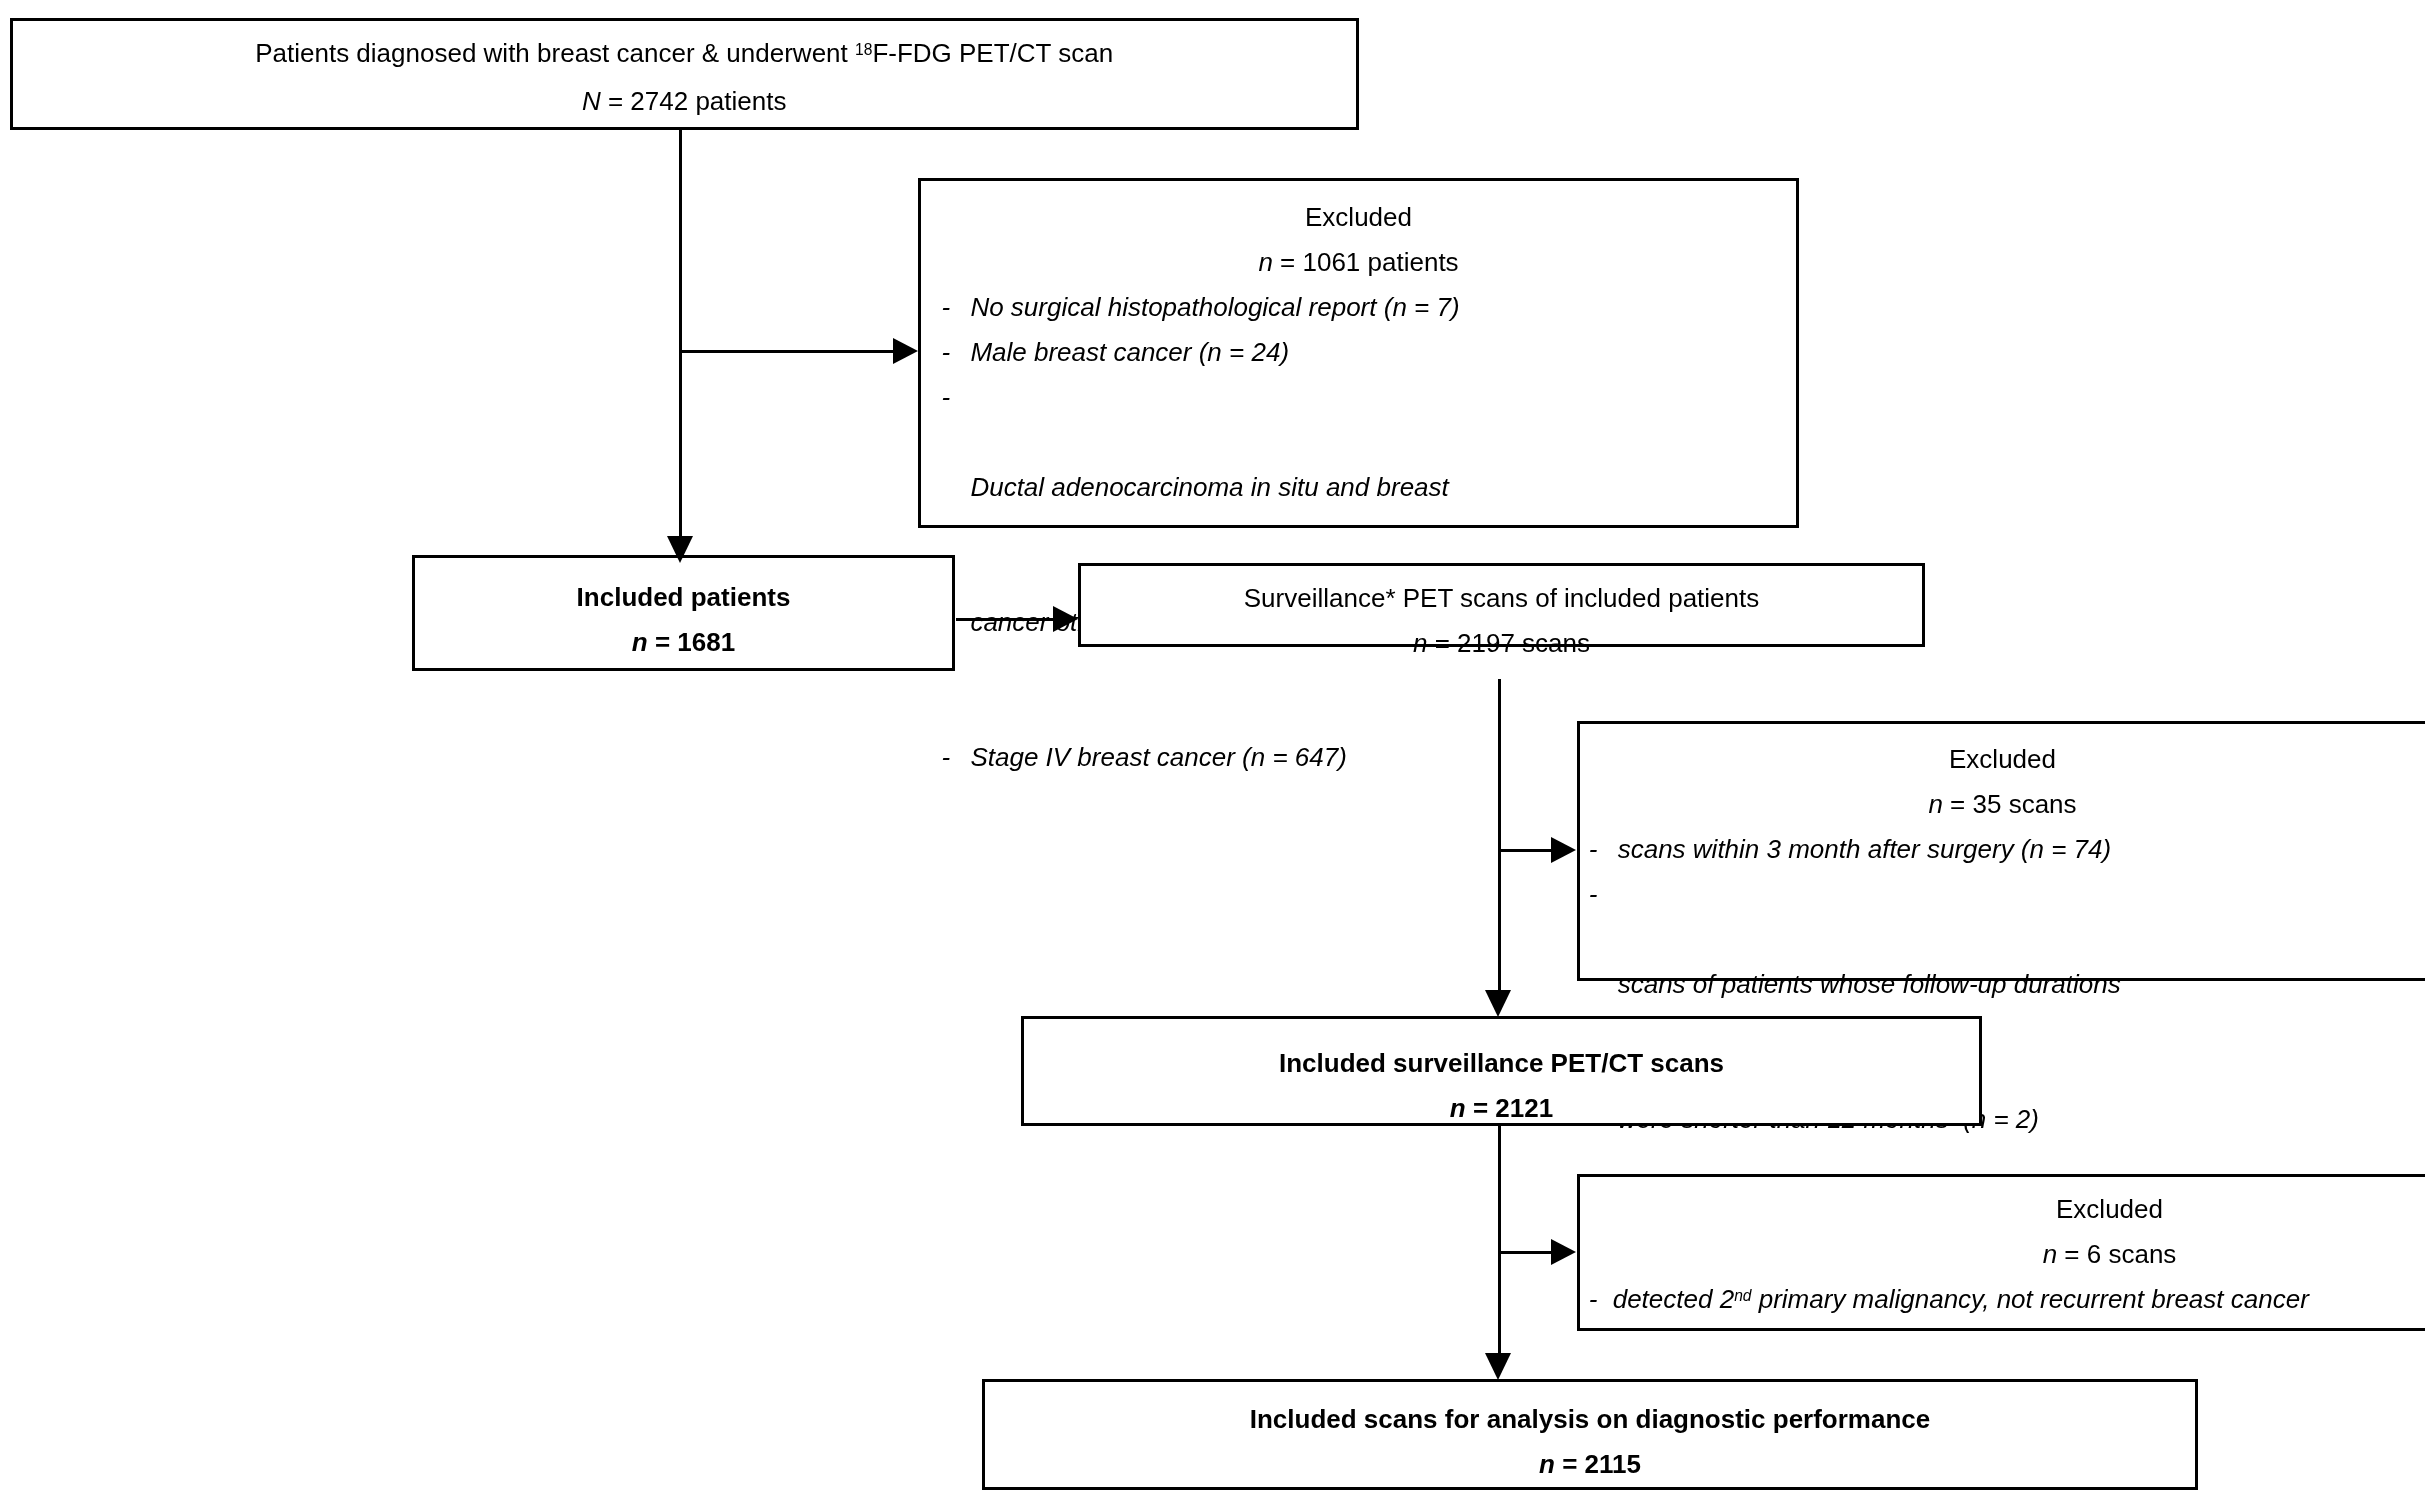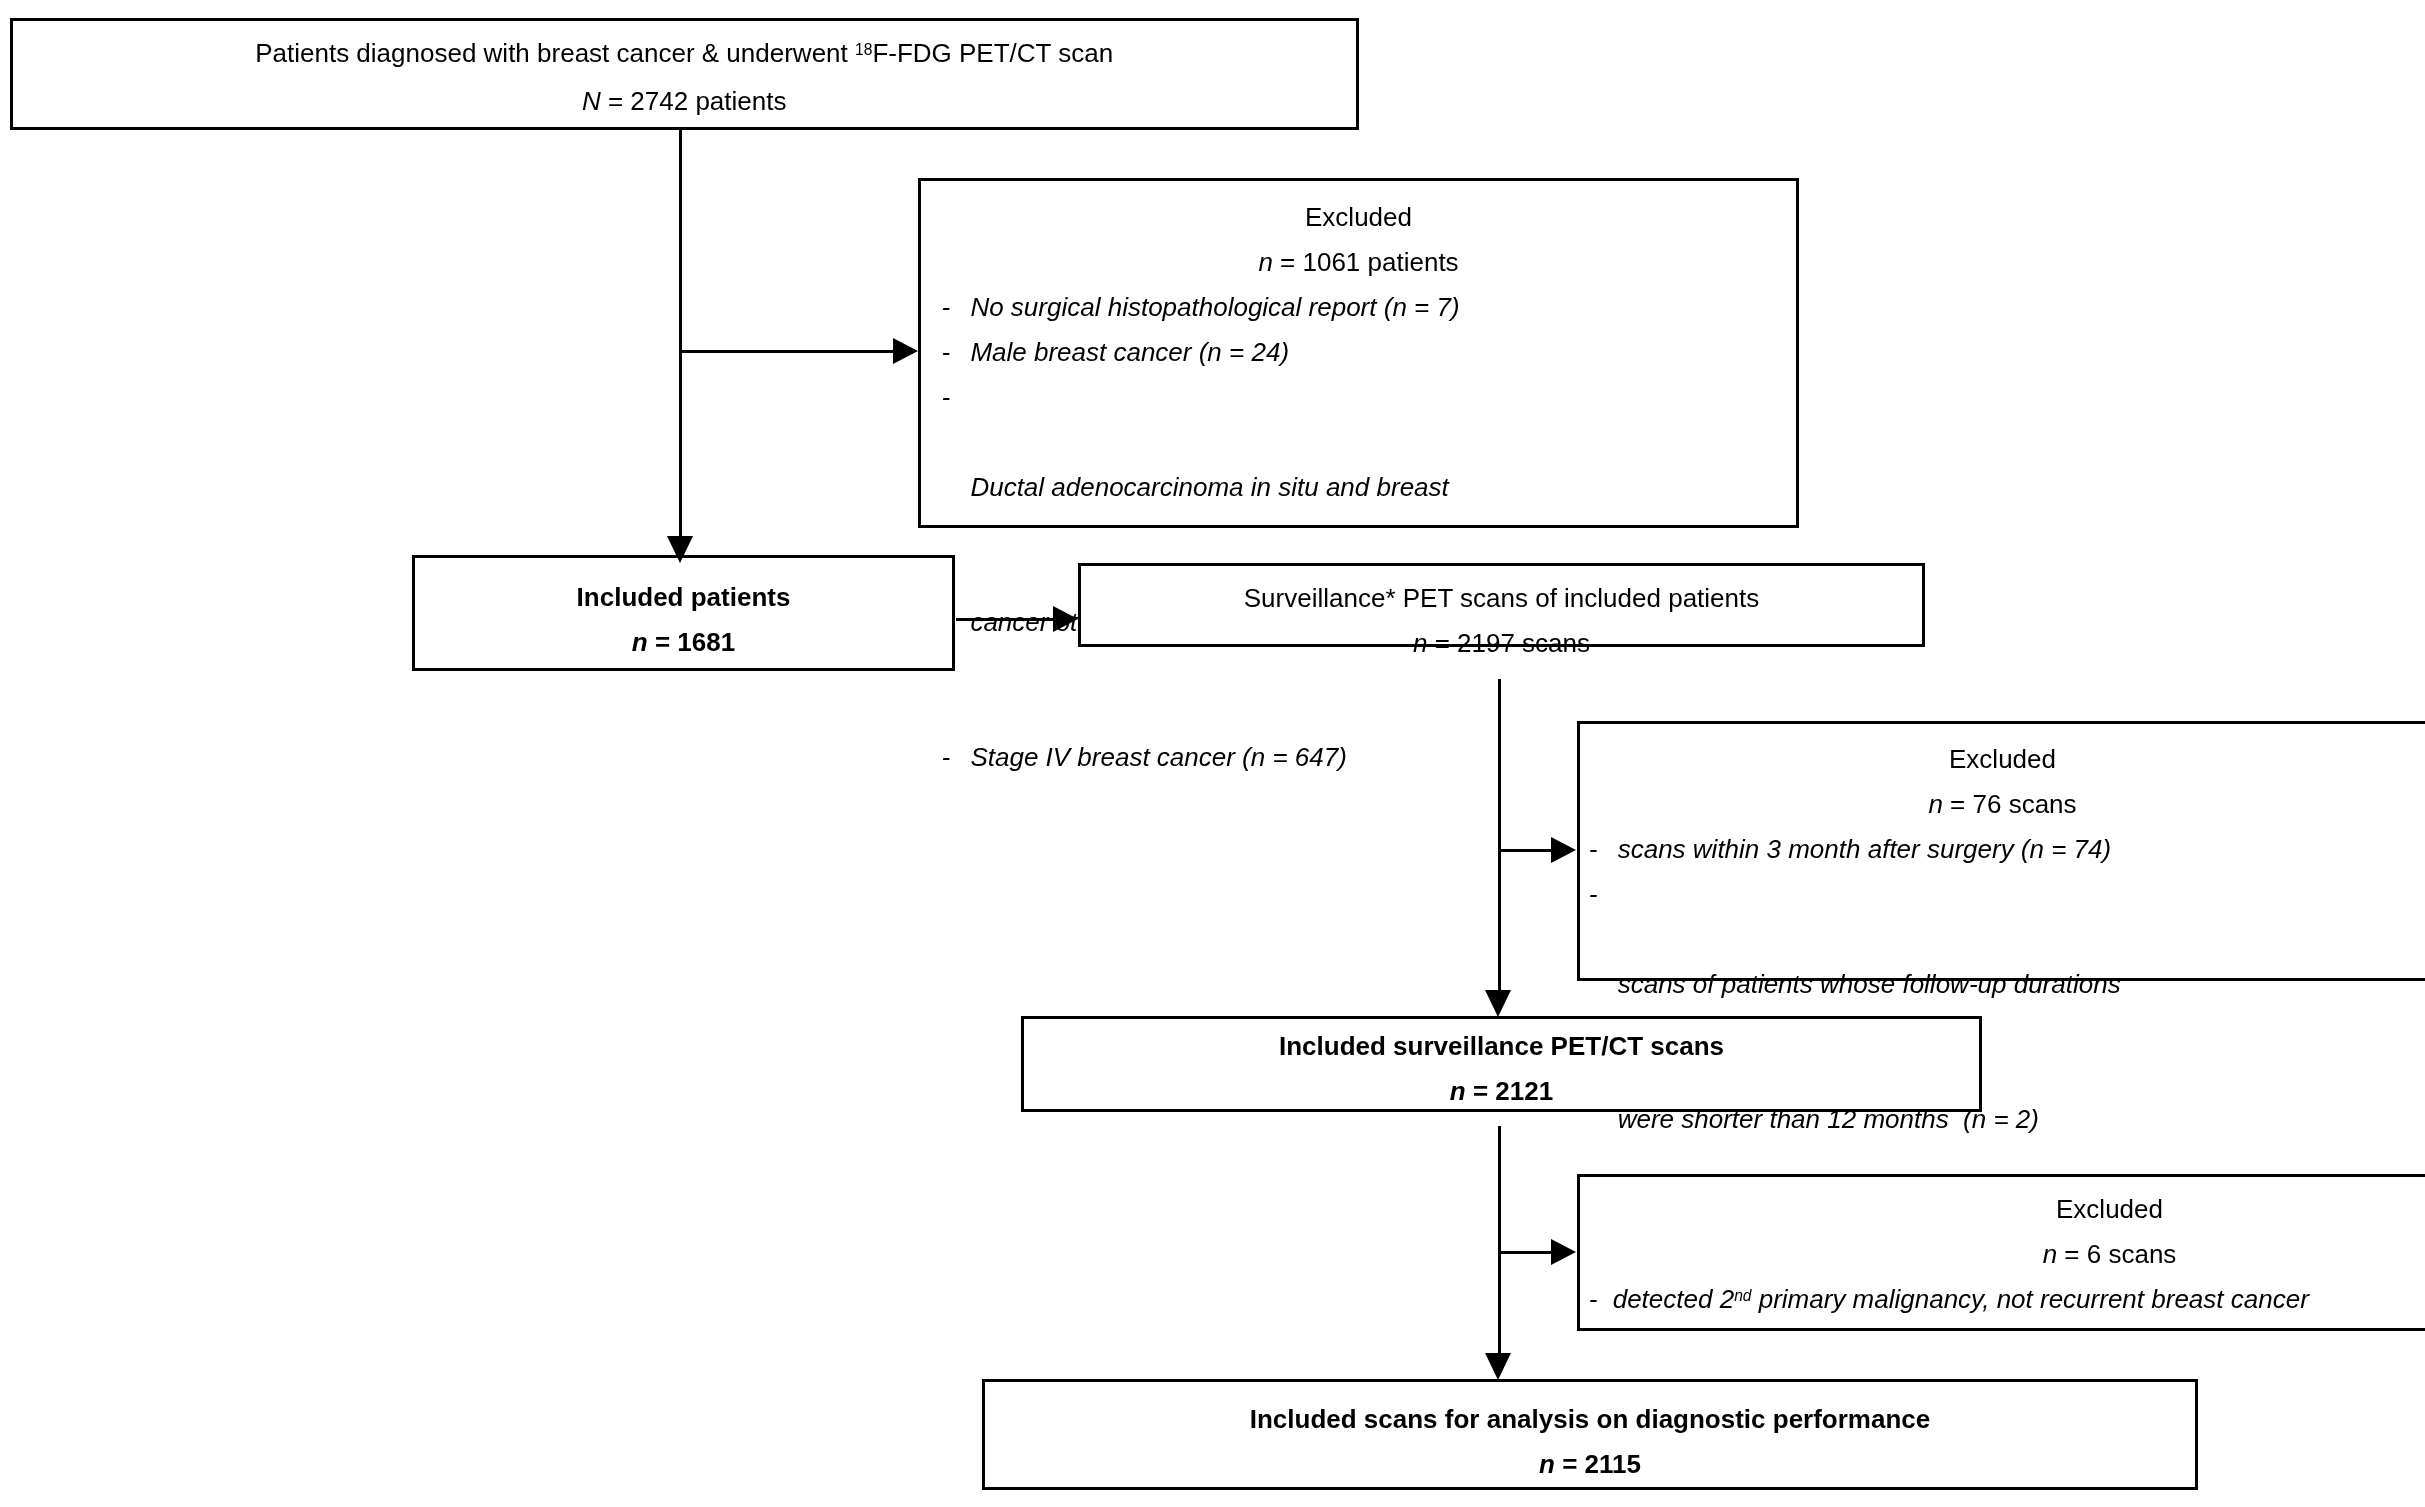--- a/index.html
+++ b/index.html
@@ -84,37 +84,37 @@
     <div class="line"><span class="it">n</span><span> = 1681</span></div>
   </div>
 
   <div class="box" style="left:1078px; top:563px; width:847px; height:84px; padding-top:9.7px;">
     <div class="line">Surveillance* PET scans of included patients</div>
     <div class="line"><span class="it">n</span><span> = 2197 scans</span></div>
   </div>
 
   <div class="box" style="left:1577px; top:721px; width:851px; height:260px; padding-top:12.6px;">
     <div class="line">Excluded</div>
-    <div class="line"><span class="it">n</span><span> = 76 scans</span></div>
+    <div class="line"><span class="it">n</span><span> = 35 scans</span></div>
     <div class="items" style="padding:0 11.6px 0 8.7px;">
       <div class="item">
         <span class="dash">-</span>
         <span class="itxt">scans within 3 month after surgery (n = 74)</span>
       </div>
       <div class="item">
         <span class="dash">-</span>
         <span class="itxt">
           <div>scans of patients whose follow-up durations</div>
           <div>were shorter than 12 months  (n = 2)</div>
         </span>
       </div>
     </div>
   </div>
 
-  <div class="box bold" style="left:1021px; top:1016px; width:961px; height:96px; padding-top:5px;">
+  <div class="box bold" style="left:1021px; top:1016px; width:961px; height:110px; padding-top:22px;">
     <div class="line">Included surveillance PET/CT scans</div>
     <div class="line"><span class="it">n</span><span> = 2121</span></div>
   </div>
 
   <div class="box" style="left:1577px; top:1174px; width:1065px; height:157px; padding-top:9.7px;">
     <div class="line">Excluded</div>
     <div class="line"><span class="it">n</span><span> = 6 scans</span></div>
     <div class="items" style="padding:0 7.8px 0 8.7px;">
       <div class="item">
         <span class="dash narrow">-</span>

